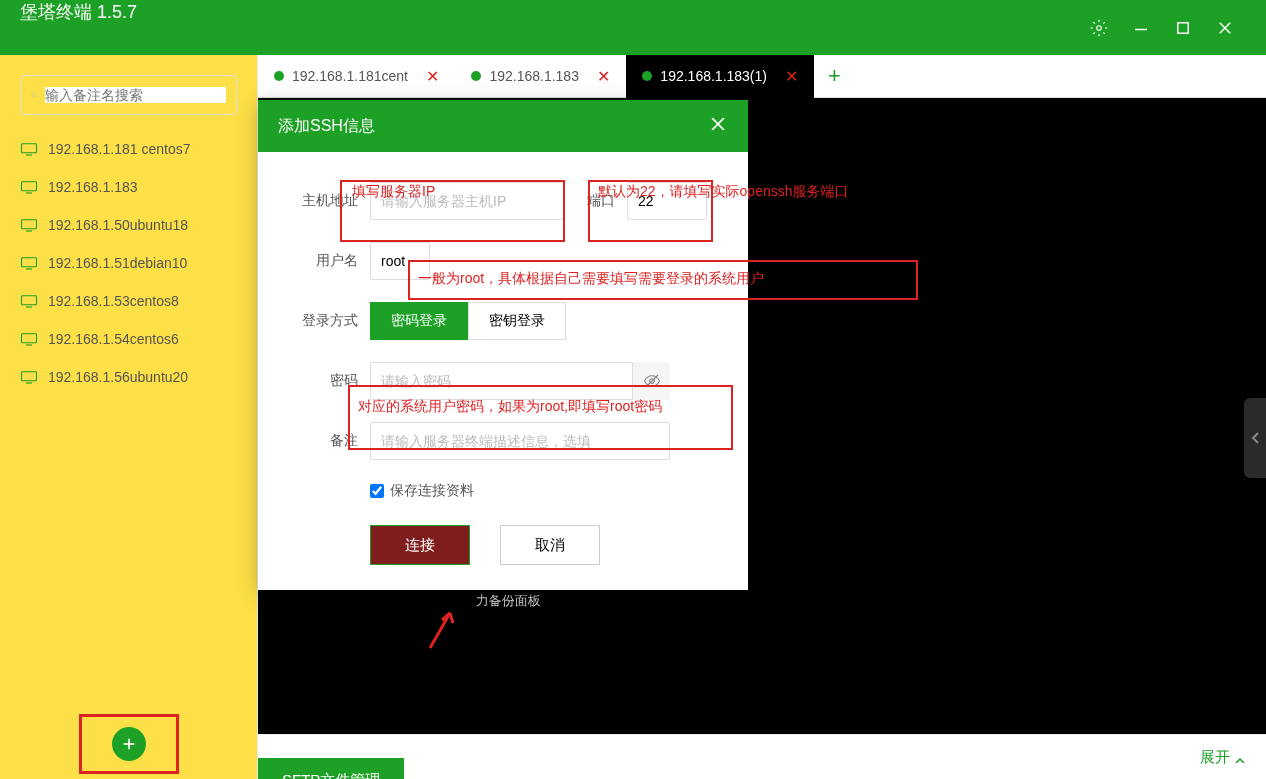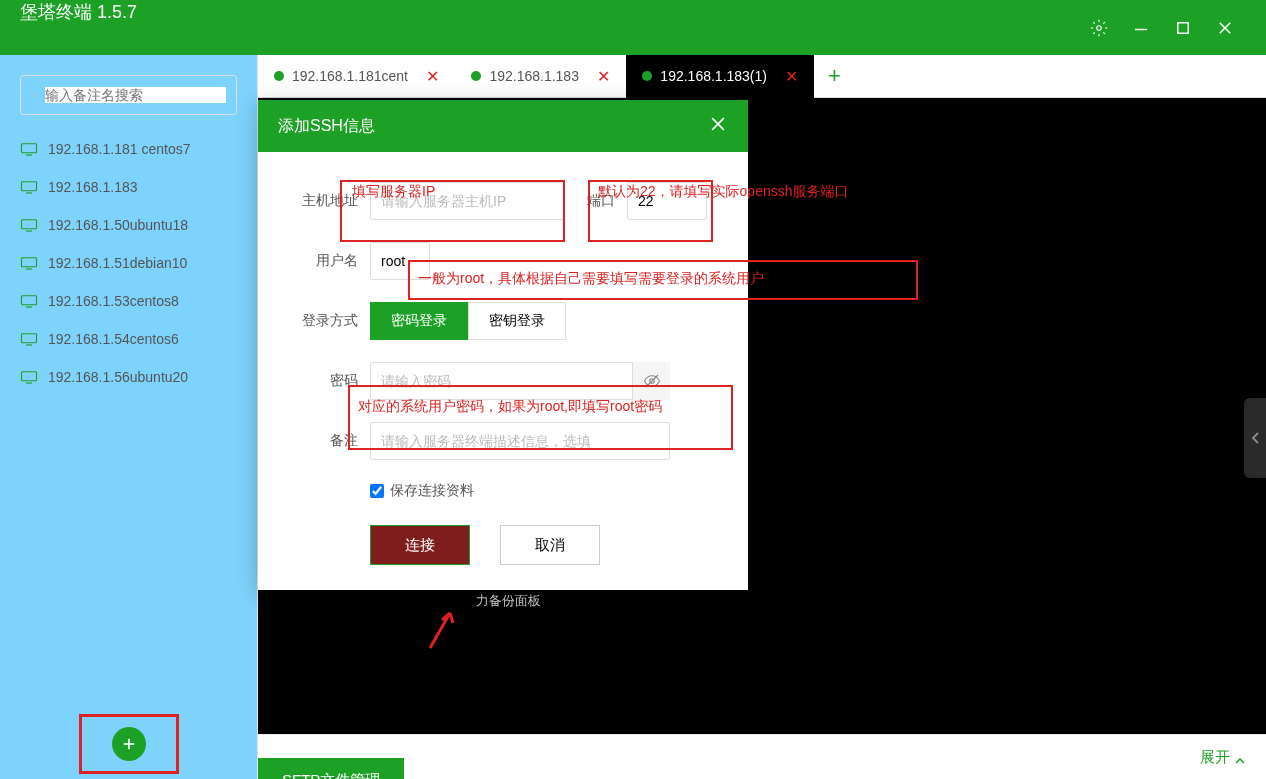--- a/index.html
+++ b/index.html
@@ -6,21 +6,21 @@
 body { width: 1266px; height: 779px; overflow: hidden; background: #fff; position: relative; }
 
 .titlebar { height: 55px; background: #1ca025; color: #fff; display: flex; align-items: flex-start; padding: 0 20px; }
 .titlebar-title { font-size: 18px; font-weight: 500; }
 .titlebar-spacer { flex: 1; }
 .titlebar-btn { width: 42px; height: 55px; display: flex; align-items: center; justify-content: center; cursor: pointer; }
 .titlebar-btn svg { width: 18px; height: 18px; }
 
 .main { display: flex; height: calc(100% - 55px); }
 
-.sidebar { width: 258px; background: #7dd3fc; border-right: 1px solid #e6e6e6; display: flex; flex-direction: column; padding-top: 10px; }
+.sidebar { width: 258px; background: #fde047; border-right: 1px solid #e6e6e6; display: flex; flex-direction: column; padding-top: 10px; }
 .search-box { margin: 10px 20px; height: 40px; border: 1px solid #ddd; border-radius: 3px; display: flex; align-items: center; padding: 0 10px; }
 .search-box svg { width: 18px; height: 18px; margin-right: 8px; stroke: #bbb; }
 .search-input { border: none; outline: none; font-size: 14px; flex: 1; color: #555; }
 .server-list { flex: 1; overflow-y: auto; padding: 5px 0; }
 .server-item { height: 38px; display: flex; align-items: center; padding: 0 20px; cursor: pointer; font-size: 14px; color: #555; }
 .server-item svg { width: 18px; height: 14px; margin-right: 10px; stroke: #1ca025; fill: none; stroke-width: 1.5; }
 .add-btn-wrap { display: flex; justify-content: center; padding: 10px 0; border: 3px solid #d22; width: 100px; margin: 5px auto; }
 .add-circle { width: 34px; height: 34px; border-radius: 50%; background: #1ca025; display: flex; align-items: center; justify-content: center; cursor: pointer; }
 .add-circle svg { width: 16px; height: 16px; }
 

